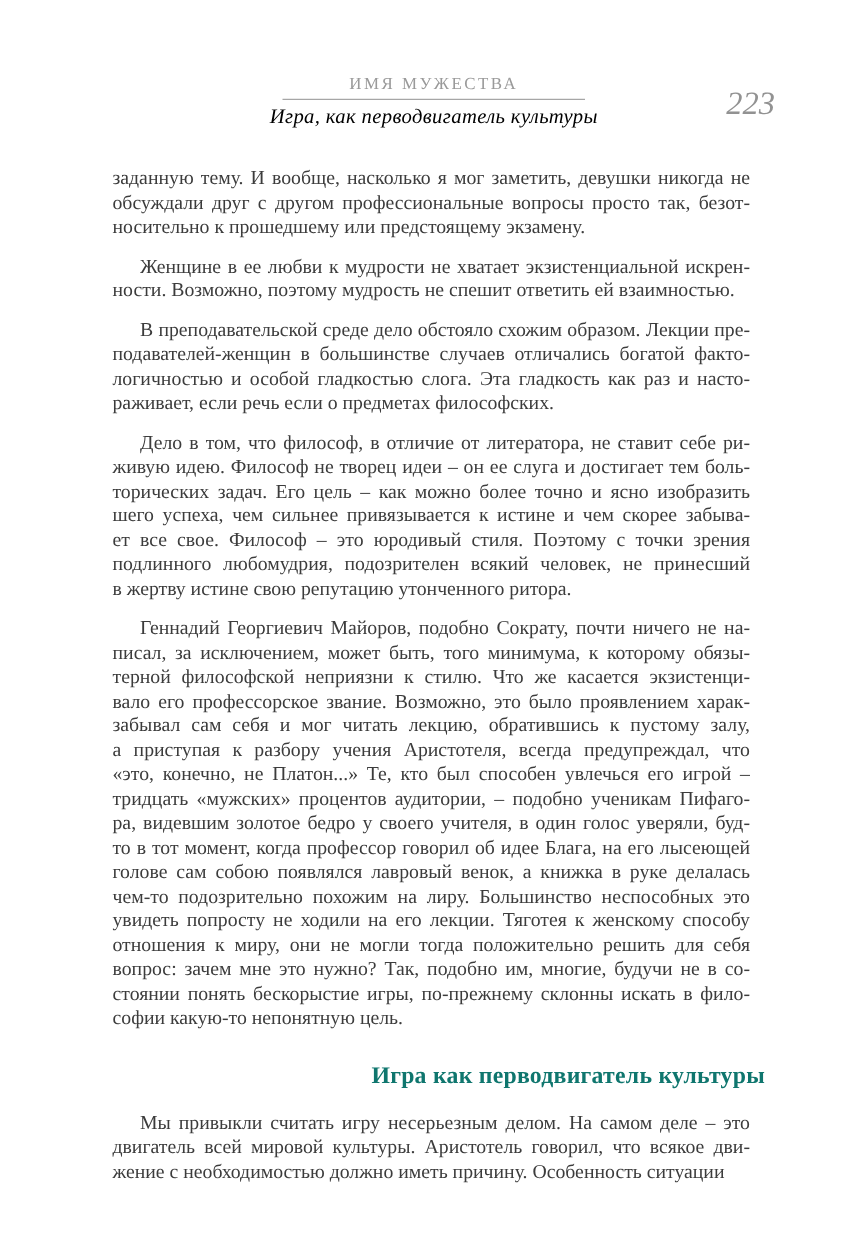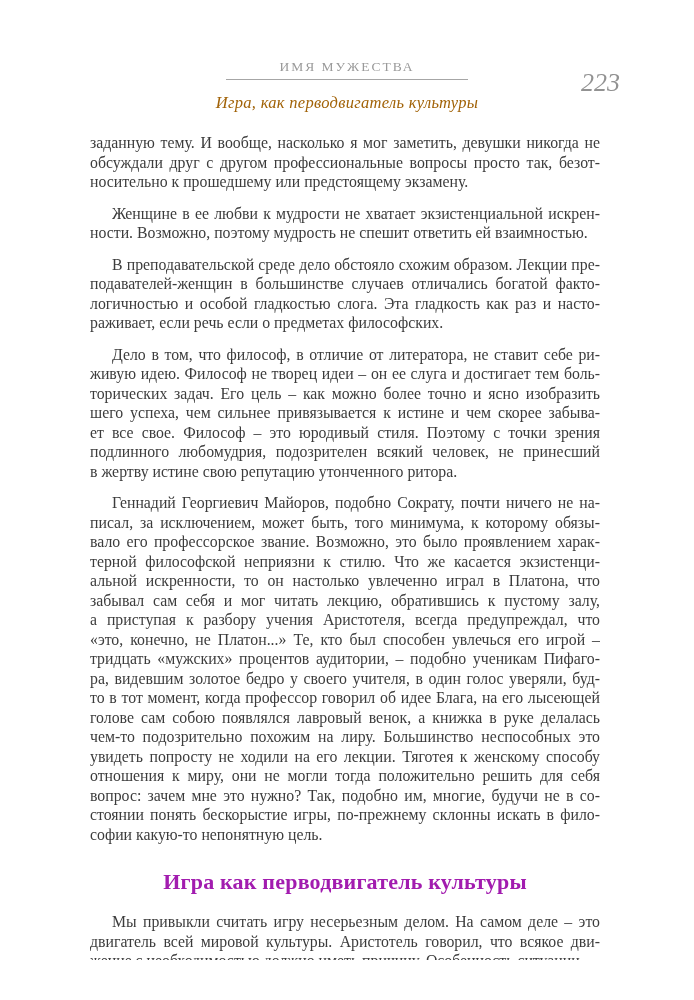--- a/index.html
+++ b/index.html
@@ -25,22 +25,22 @@
   }
   .header-rule {
     width: 242px;
     height: 0;
     border-top: 1.3px solid #a6a6a6;
     margin: 3px auto 0 auto;
   }
   .chapter-title {
     font-style: italic;
     font-size: 16.5px;
-    color: #a16207;
-    margin-top: 13px;
+    color: #000000;
+    margin-top: 3px;
     letter-spacing: 0.3px;
   }
   .page-number {
     position: absolute;
     top: 12px;
     right: 74px;
     font-style: italic;
     font-size: 26px;
     color: #929292;
     line-height: 26px;
@@ -57,24 +57,24 @@
   .paragraph { margin: 12px; }
   .line {
     line-height: 19.5px;
     text-align: justify;
     text-align-last: justify;
     white-space: normal;
   }
   .line.last { text-align-last: left; }
   .line.indent { text-indent: 22px; }
   .section-heading {
-    font-size: 22px;
+    font-size: 19px;
     font-weight: 600;
-    color: #a21caf;
-    text-align: center;
+    color: #0f766e;
+    text-align: right;
     margin: 25px 0 17px 0;
     letter-spacing: 0.2px;
   }
 </style>
 </head>
 <body>
 
 <div class="page">
 
   <header class="page-header">
@@ -106,23 +106,22 @@
           <div class="line">живую идею. Философ не творец идеи – он ее слуга и достигает тем боль-</div>
           <div class="line">торических задач. Его цель – как можно более точно и ясно изобразить</div>
           <div class="line">шего успеха, чем сильнее привязывается к истине и чем скорее забыва-</div>
           <div class="line">ет все свое. Философ – это юродивый стиля. Поэтому с точки зрения</div>
           <div class="line">подлинного любомудрия, подозрителен всякий человек, не принесший</div>
           <div class="line last">в жертву истине свою репутацию утонченного ритора.</div>
         </div>
         <div class="paragraph">
           <div class="line indent">Геннадий Георгиевич Майоров, подобно Сократу, почти ничего не на-</div>
           <div class="line">писал, за исключением, может быть, того минимума, к которому обязы-</div>
+          <div class="line">терной философской неприязни к стилю. Что же касается экзистенци-</div>
           <div class="line">вало его профессорское звание. Возможно, это было проявлением харак-</div>
-          <div class="line">терной философской неприязни к стилю. Что же касается экзистенци-</div>
-          <div class="line">альной искренности, то он настолько увлеченно играл в Платона, что</div>
           <div class="line">забывал сам себя и мог читать лекцию, обратившись к пустому залу,</div>
           <div class="line">а приступая к разбору учения Аристотеля, всегда предупреждал, что</div>
           <div class="line">«это, конечно, не Платон...» Те, кто был способен увлечься его игрой –</div>
           <div class="line">тридцать «мужских» процентов аудитории, – подобно ученикам Пифаго-</div>
           <div class="line">ра, видевшим золотое бедро у своего учителя, в один голос уверяли, буд-</div>
           <div class="line">то в тот момент, когда профессор говорил об идее Блага, на его лысеющей</div>
           <div class="line">голове сам собою появлялся лавровый венок, а книжка в руке делалась</div>
           <div class="line">чем-то подозрительно похожим на лиру. Большинство неспособных это</div>
           <div class="line">увидеть попросту не ходили на его лекции. Тяготея к женскому способу</div>
           <div class="line">отношения к миру, они не могли тогда положительно решить для себя</div>

